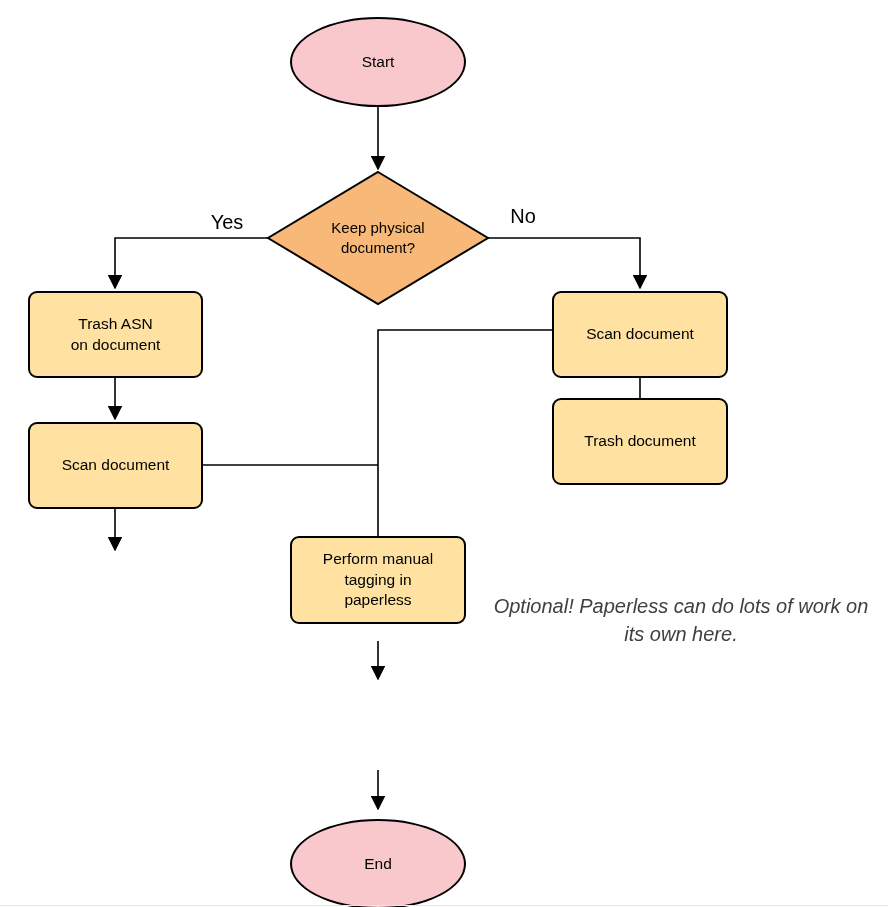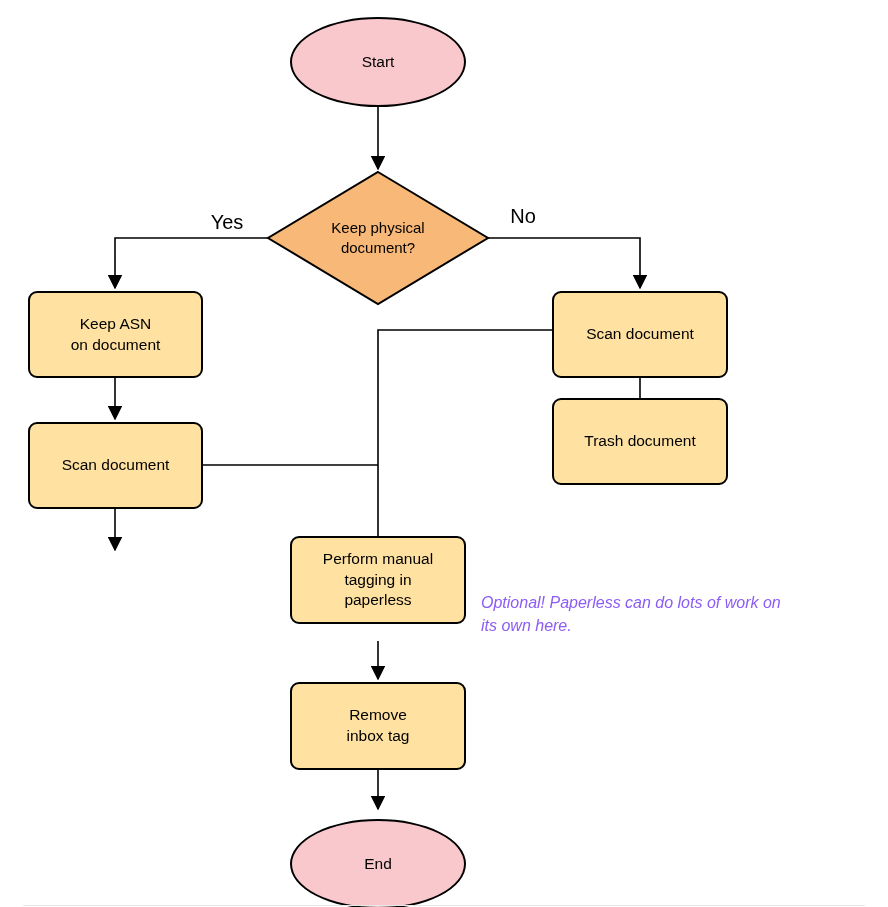--- a/index.html
+++ b/index.html
@@ -7,21 +7,20 @@
     padding: 0;
     background: #ffffff;
     font-family: "Liberation Sans", "DejaVu Sans", sans-serif;
   }
   #canvas {
     position: relative;
     width: 888px;
     height: 907px;
     background: #ffffff;
     overflow: hidden;
-    border-radius: 32px;
   }
   #edge-layer {
     position: absolute;
     left: 0; top: 0;
     width: 888px;
     height: 907px;
     pointer-events: none;
   }
   .edge {
     fill: none;
@@ -74,26 +73,26 @@
     position: absolute;
     font-size: 20px;
     color: #000;
     text-align: center;
   }
   .annotation {
     position: absolute;
     left: 481px;
     top: 592px;
     width: 400px;
-    font-size: 16px;
+    font-size: 20px;
     font-style: italic;
     line-height: 1.42;
-    color: #8b5cf6;
+    color: #404040;
     white-space: pre-line;
-    text-align: left;
+    text-align: center;
   }
   .bottom-divider {
     position: absolute;
     left: 0;
     top: 905px;
     width: 888px;
     height: 1px;
     background: #e7e7e7;
   }
 
@@ -135,36 +134,34 @@
     <path class="edge" d="M 203 465 L 378 465"></path>
     <path class="edge" marker-end="url(#arrow)" d="M 378 641 L 378 679"></path>
     <path class="edge" marker-end="url(#arrow)" d="M 378 770 L 378 809"></path>
   </svg>
 
   <div class="node ellipse" id="node-start">Start</div>
 
   <div class="diamond-label">Keep physical
 document?</div>
 
-  <div class="node box" id="node-write">Keep ASN
+  <div class="node box" id="node-write">Trash ASN
 on document</div>
 
   <div class="node box" id="node-scan-r">Scan document</div>
 
   <div class="node box" id="node-scan-l">Scan document</div>
 
   <div class="node box" id="node-trash">Trash document</div>
 
 
   <div class="node box" id="node-tagging">Perform manual
 tagging in
 paperless</div>
 
-  <div class="node box" id="node-remove">Remove
-inbox tag</div>
 
   <div class="node ellipse" id="node-end">End</div>
 
   <div class="edge-label" id="label-yes">Yes</div>
   <div class="edge-label" id="label-no">No</div>
 
   <div class="annotation">Optional! Paperless can do lots of work on
 its own here.</div>
 
   <div class="bottom-divider"></div>

